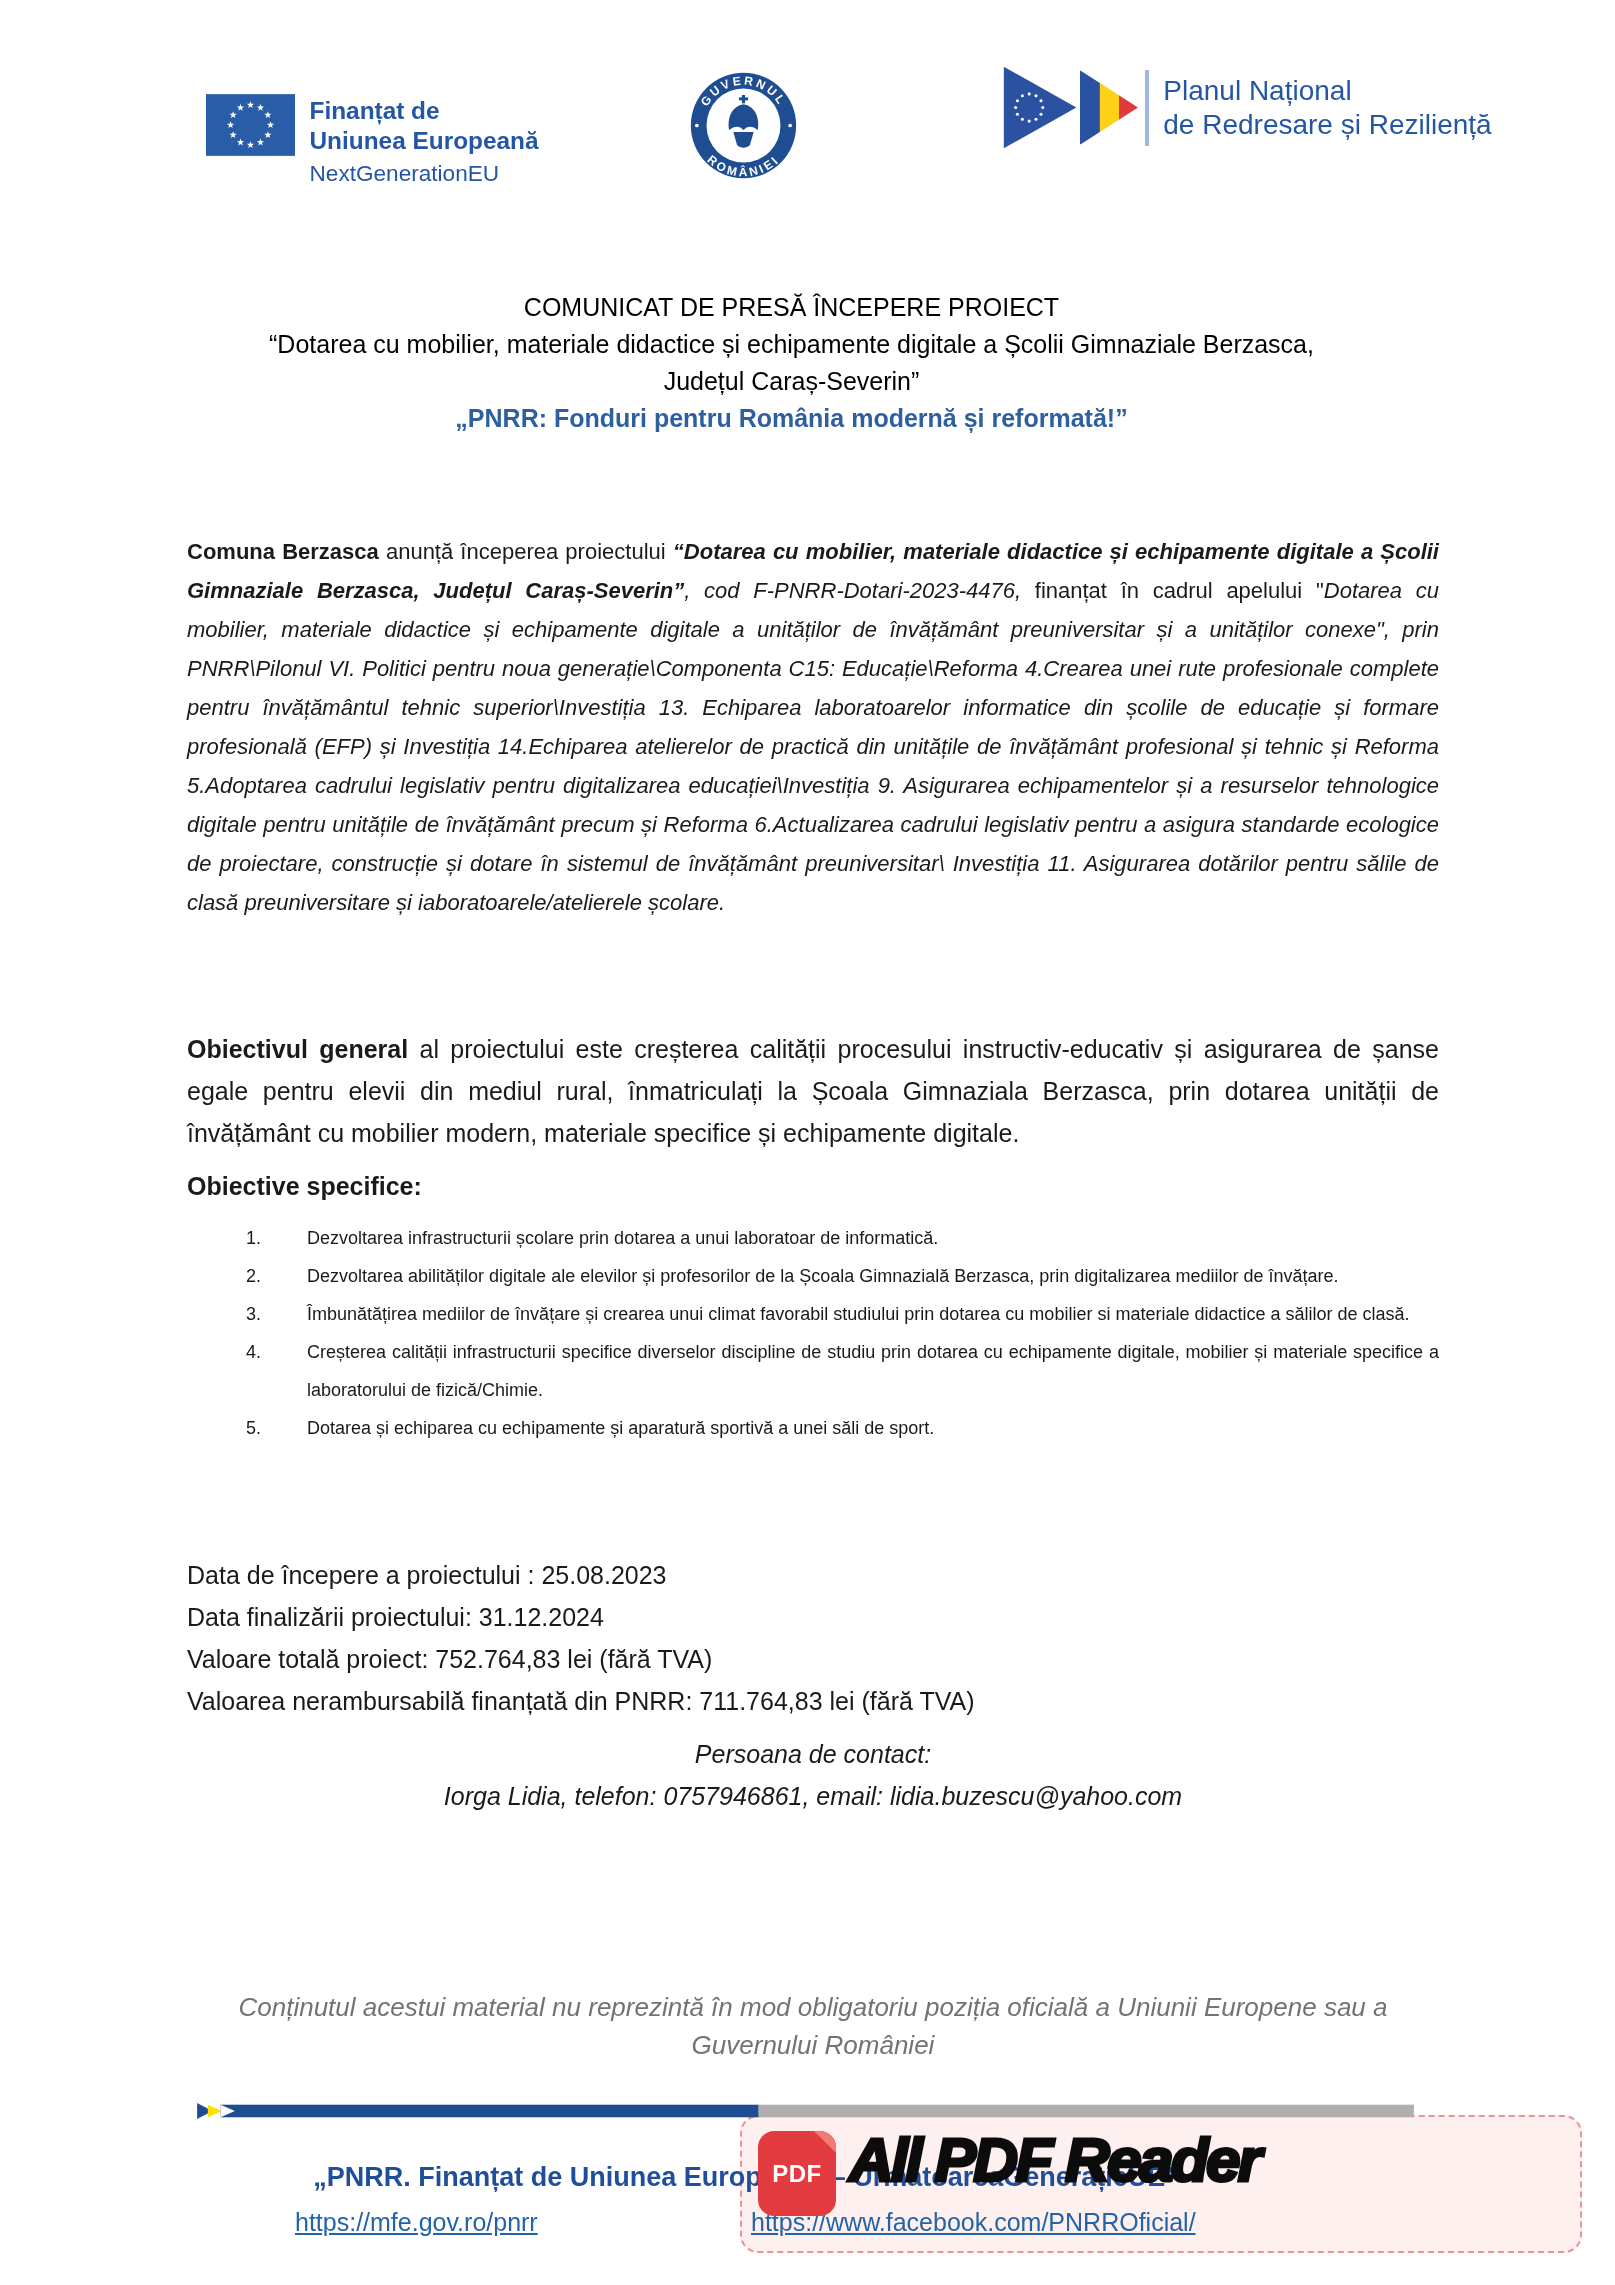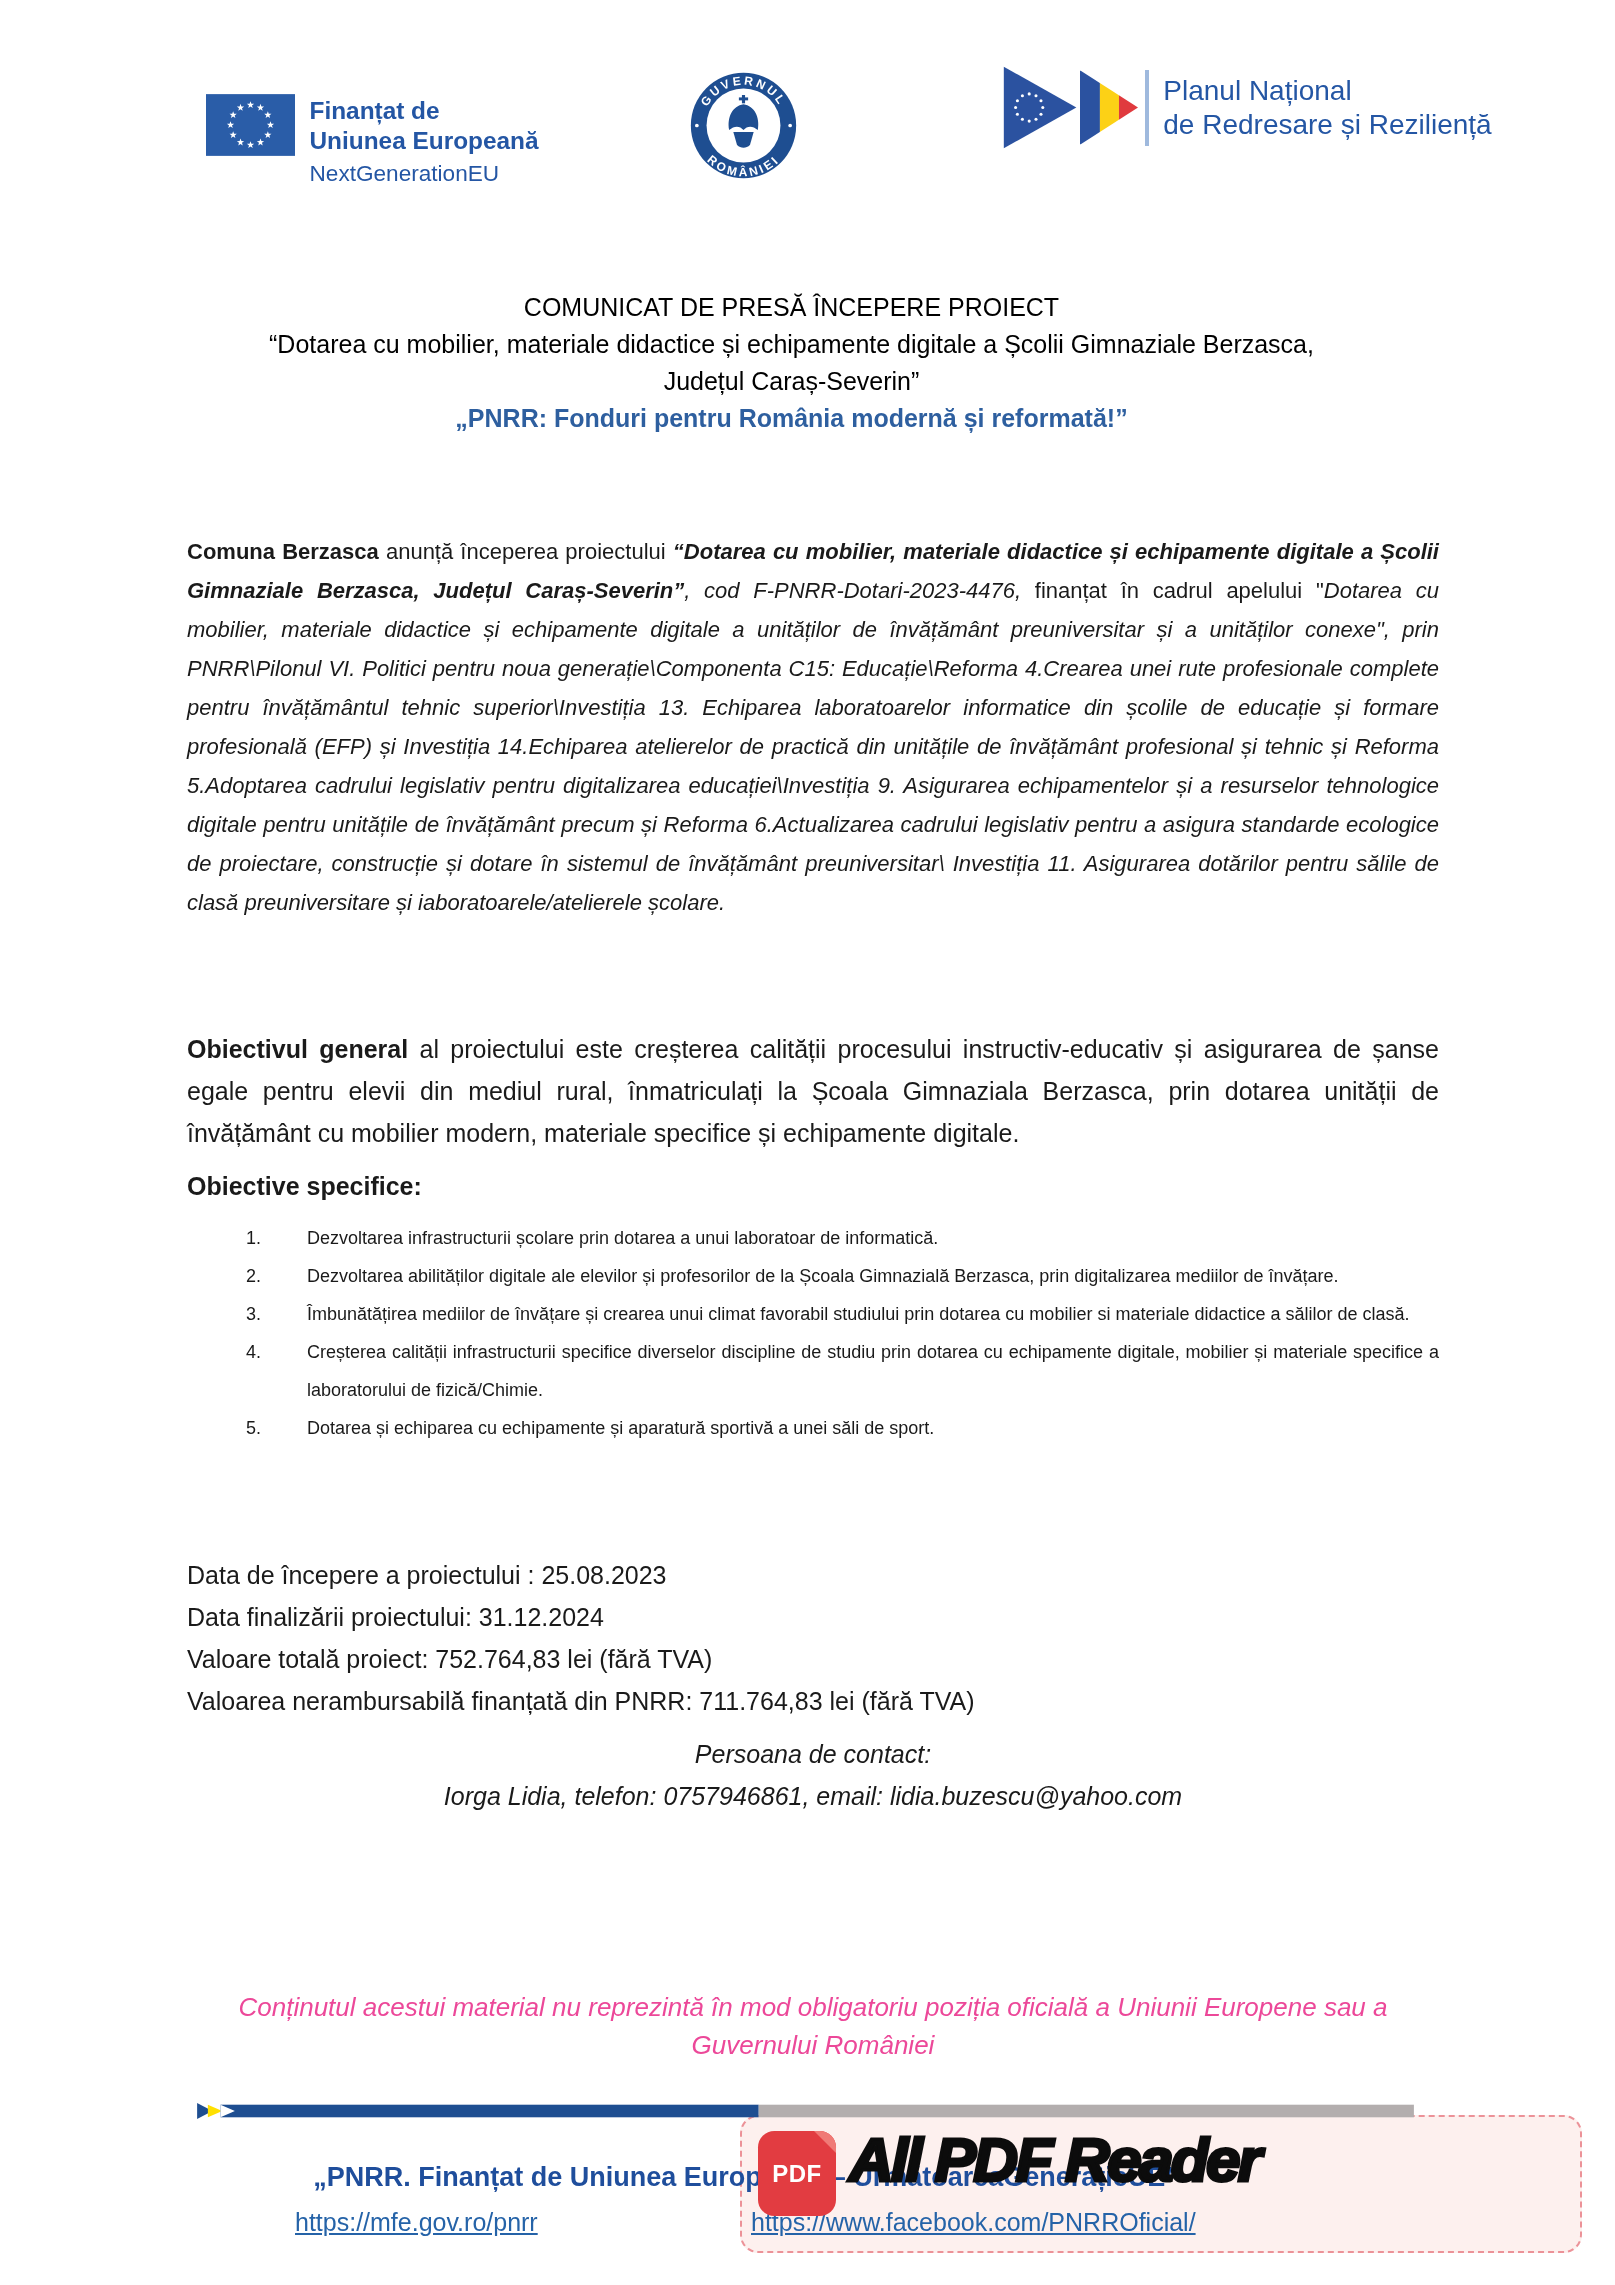--- a/index.html
+++ b/index.html
@@ -32,21 +32,21 @@
   .bi{font-weight:bold; font-style:italic;}
   .obj-heading{top:1165px; font-weight:bold; text-align:left;}
   ol.objectives{position:absolute; left:187px; top:1219px; width:1252px; margin:0; padding:0;
     list-style:none; counter-reset:obj; font-size:18px; line-height:38px;}
   ol.objectives li{counter-increment:obj; position:relative; padding-left:120px; text-align:justify;}
   ol.objectives li::before{content:counter(obj) "."; position:absolute; left:59px;}
   .details{top:1554px; line-height:42px; text-align:left;}
   .contact{top:1733px; line-height:42px; text-align:center;font-style:italic;}
   
   .disclaimer{position:absolute; left:187px; top:1988px; width:1252px; text-align:center;
-    font-size:26px; line-height:38px; font-style:italic; color:#ec4899;}
+    font-size:26px; line-height:38px; font-style:italic; color:#737373;}
   
   .footer-bar{position:absolute; left:194px; top:2102px; z-index:5;}
   .footer-slogan{position:absolute; left:217px; top:2162px; width:1058px; text-align:center;
     font-size:27px; font-weight:bold; color:#1f4e9c; z-index:5; white-space:nowrap;}
   .flink{position:absolute; top:2208px; font-size:25px; color:#2563a8; text-decoration:underline; z-index:5;}
   .link-mfe{left:295px;}
   .link-fb{left:751px;}
   
   .wm-box{position:absolute; left:740px; top:2115px; width:838px; height:134px; z-index:4;
     background:#fdf0ee; border:2.7px dashed #ec9298; border-radius:18px;}

